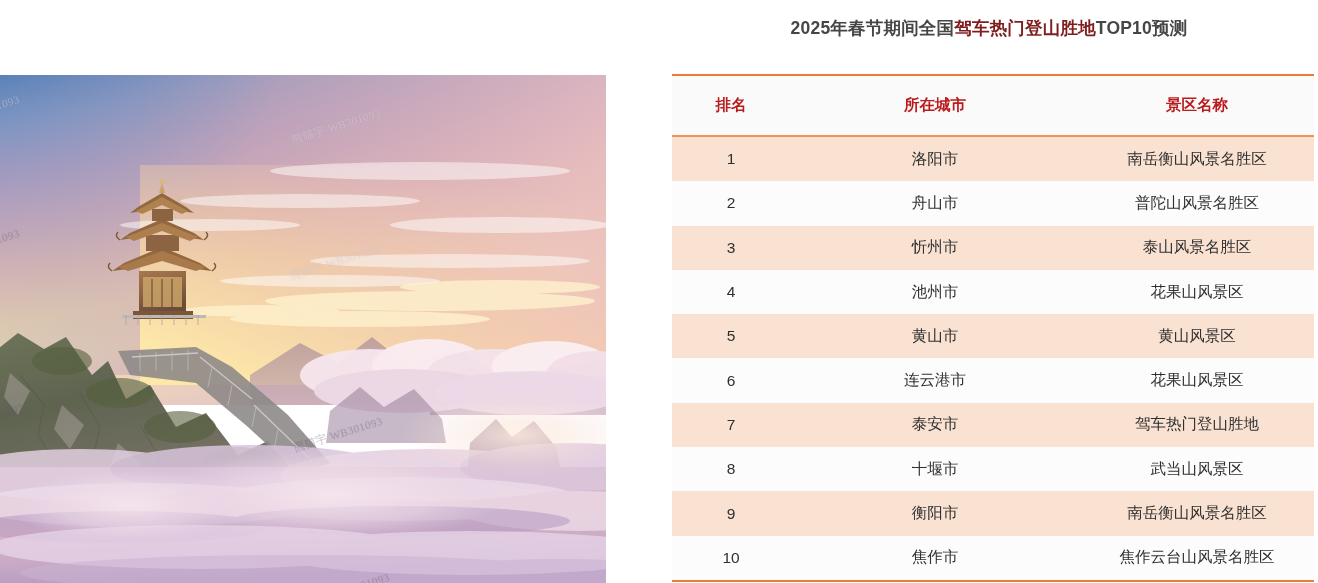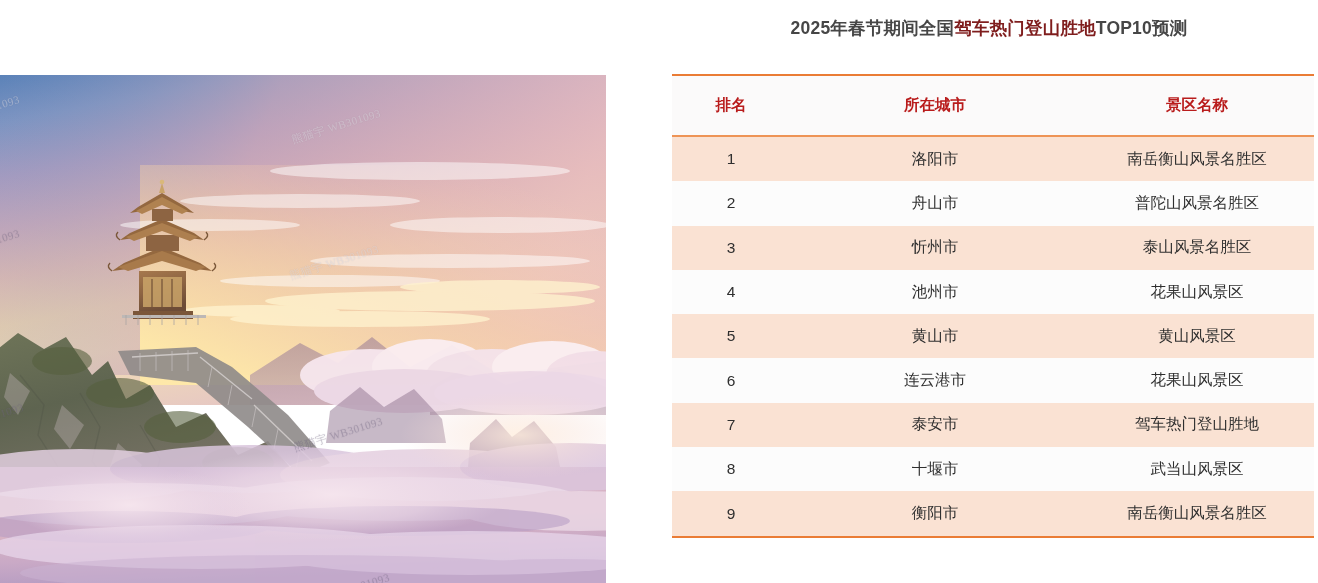--- a/index.html
+++ b/index.html
@@ -373,15 +373,20 @@
       <tr class="even">
         <td>8</td>
         <td>十堰市</td>
         <td>武当山风景区</td>
       </tr>
       <tr class="odd">
         <td>9</td>
         <td>衡阳市</td>
         <td>南岳衡山风景名胜区</td>
       </tr>
+      <tr class="even">
+        <td>10</td>
+        <td>焦作市</td>
+        <td>焦作云台山风景名胜区</td>
+      </tr>
     </tbody>
   </table>
 </div>
 
 </body></html>

